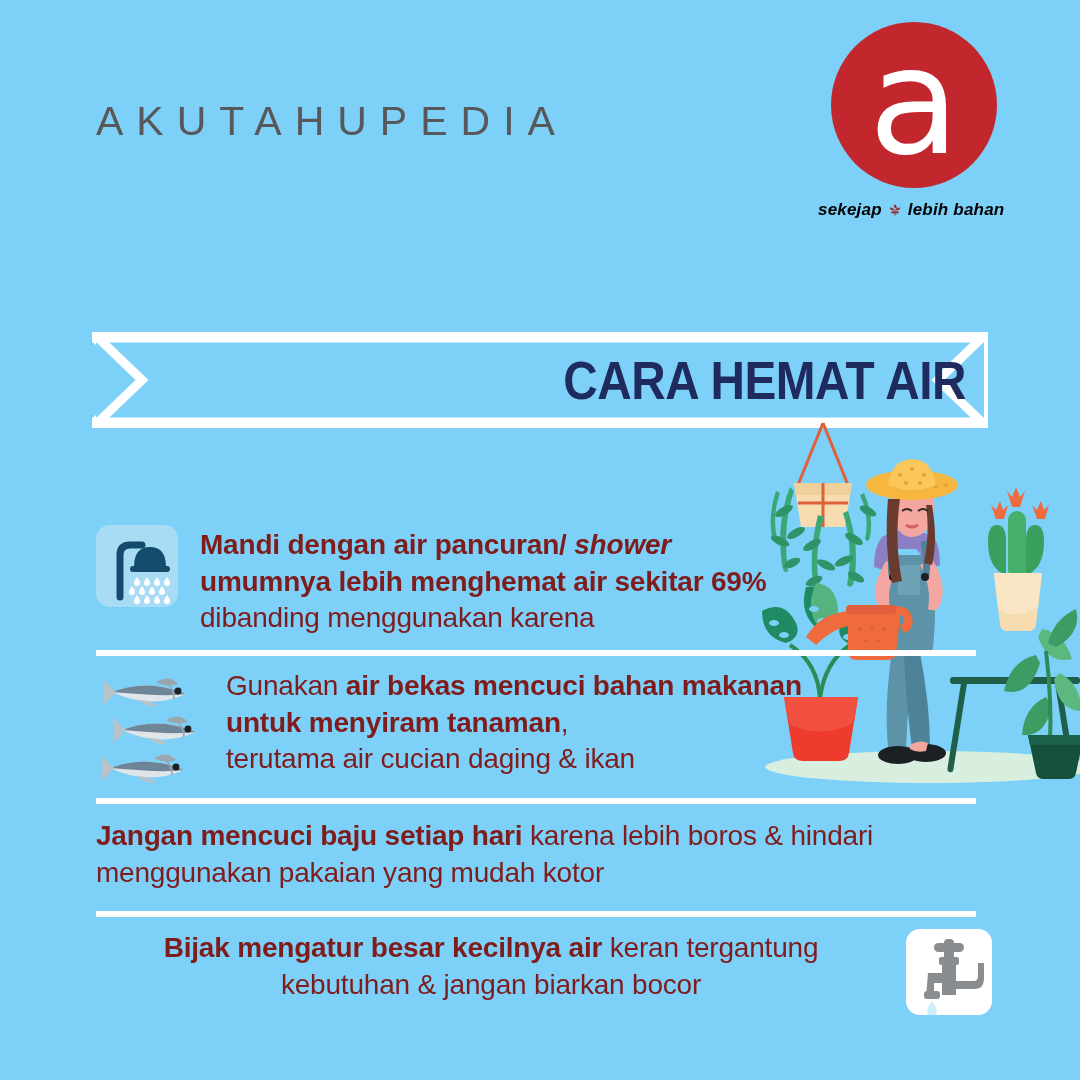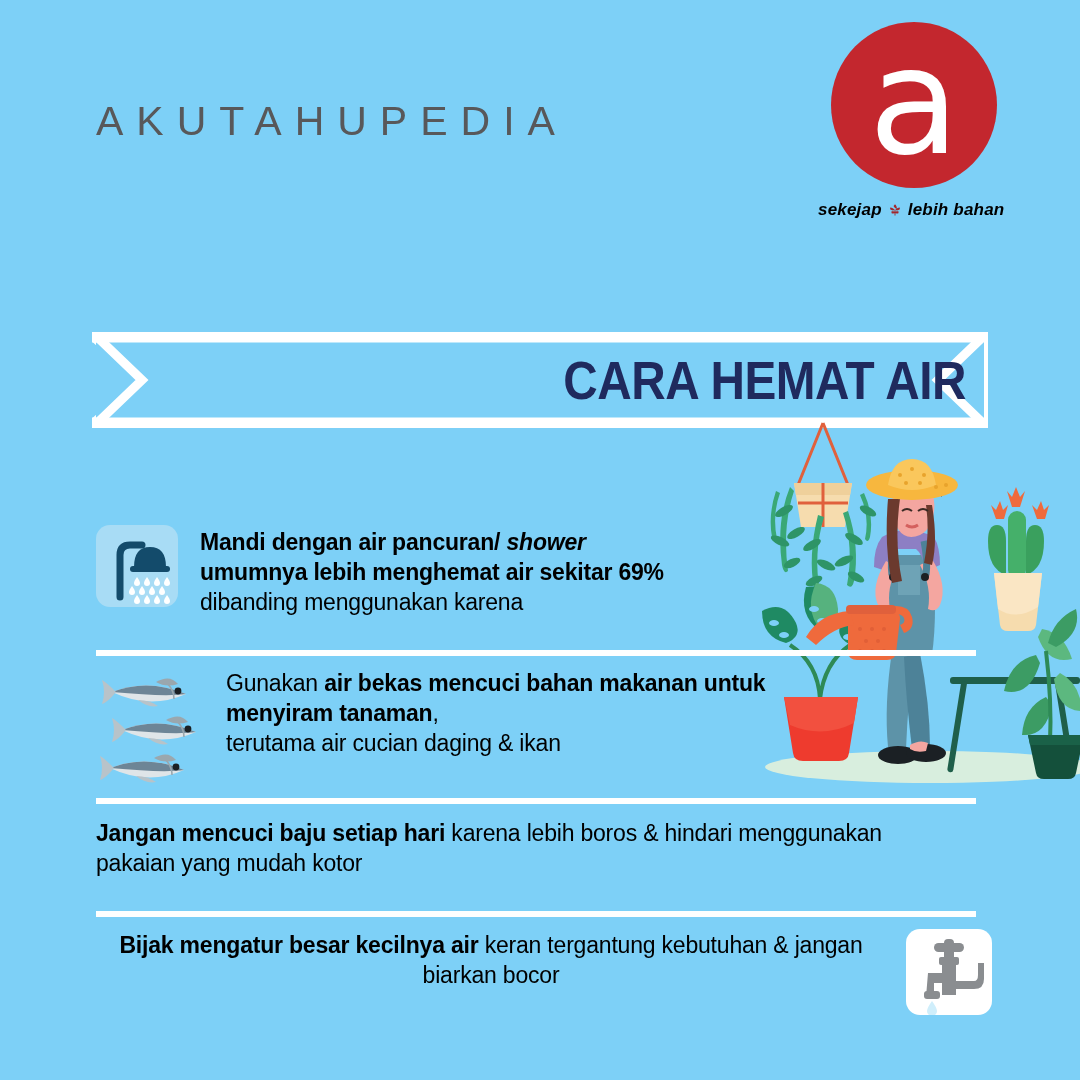--- a/index.html
+++ b/index.html
@@ -93,22 +93,22 @@
   }
   #illustration svg { display: block; width: 100%; height: 100%; }
 
   
   .tip-row {
     position: absolute;
     display: flex;
     align-items: flex-start;
   }
   .tip-text {
-    color: #000000;
-    font-size: 23px;
+    color: #7f1d1d;
+    font-size: 28px;
     line-height: 1.31;
     letter-spacing: -0.2px;
   }
   .tip-text b { font-weight: 700; }
   .tip-text i { font-style: italic; font-weight: 700; }
 
   #tip-1 { left: 96px; top: 525px; width: 760px; }
   #tip-1 .tip-text { padding-top: 2px; }
   #tip-2 { left: 100px; top: 668px; width: 760px; }
   #tip-3 { left: 96px; top: 818px; width: 790px; }

